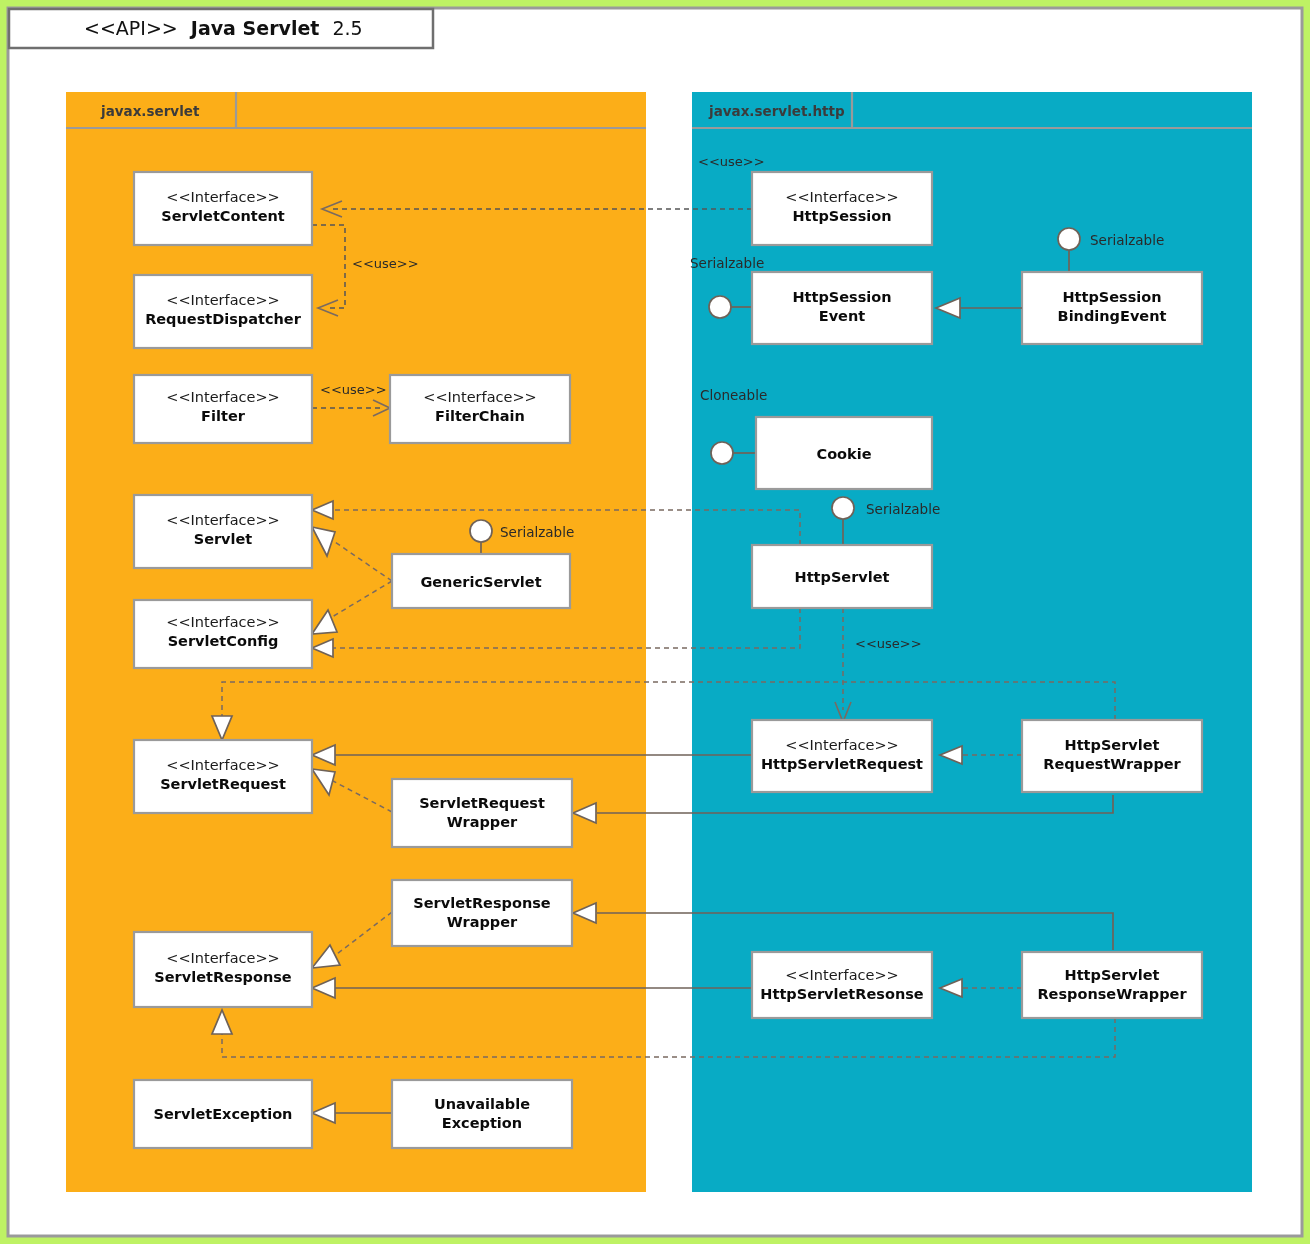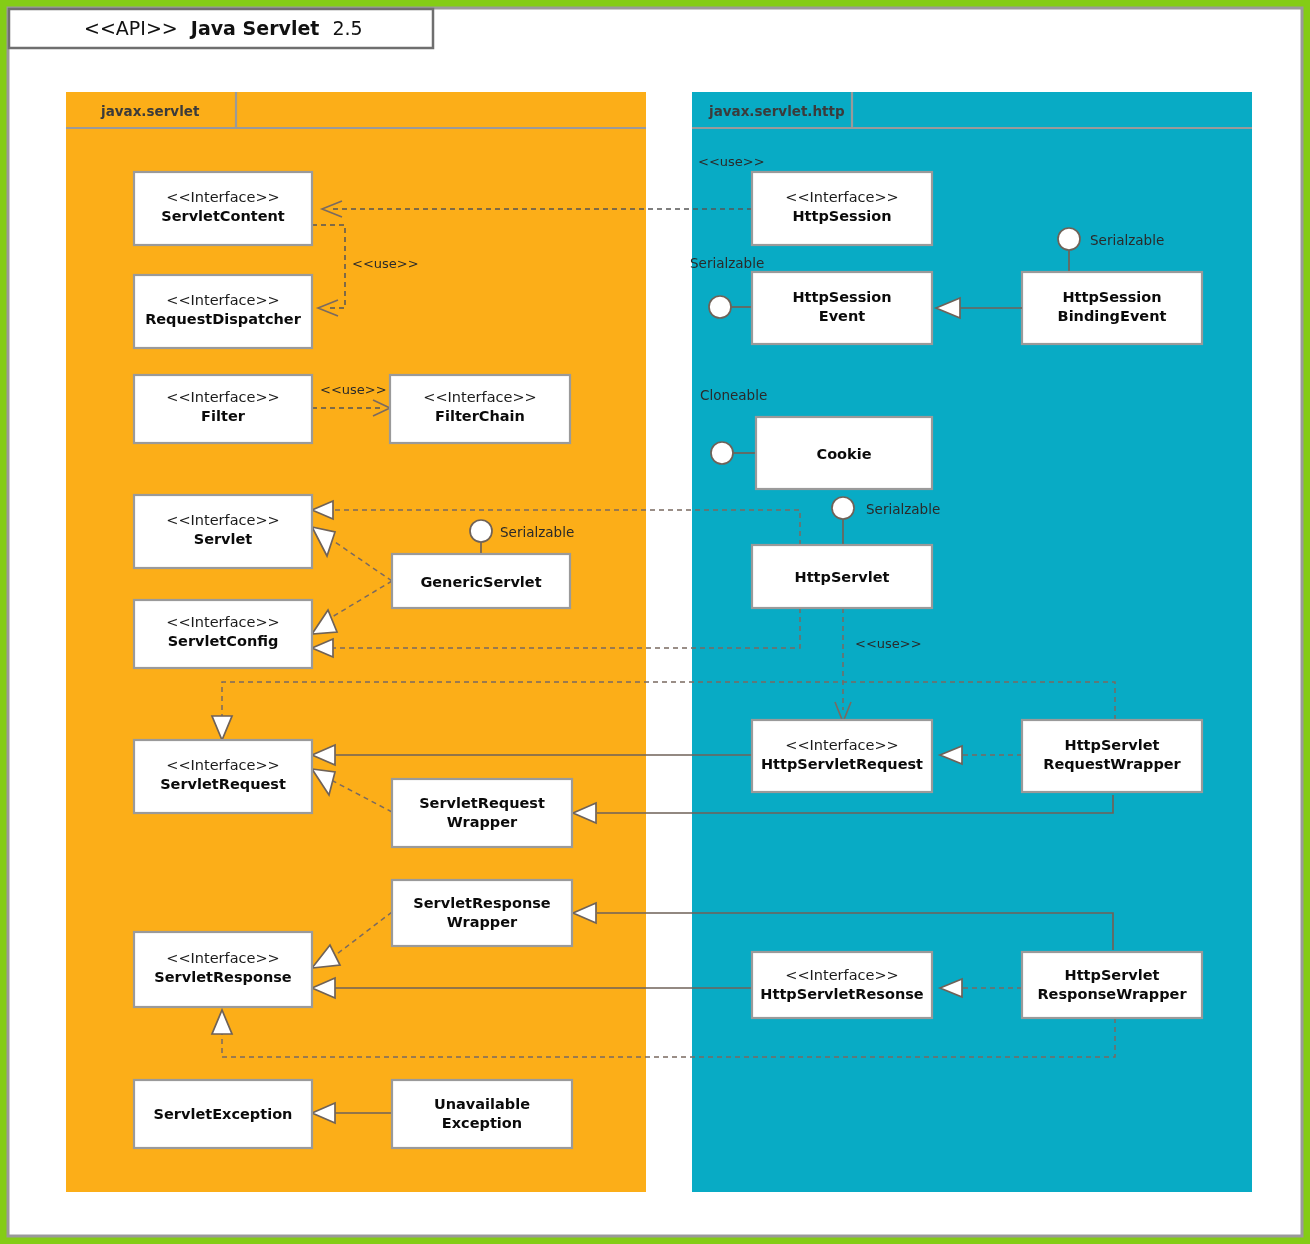--- a/index.html
+++ b/index.html
@@ -1,17 +1,17 @@
 <!DOCTYPE html>
 <html><head>
 <meta charset="utf-8">
 <style>
   html,body{margin:0;padding:0;background:#ffffff;}
   body{font-family:"DejaVu Sans","Liberation Sans",sans-serif;}
-  #stage{position:relative;width:1310px;height:1244px;background:#84cc16;overflow:hidden;}
+  #stage{position:relative;width:1310px;height:1244px;background:#bef264;overflow:hidden;}
   svg{display:block;}
   .pkg-label{font-family:"DejaVu Sans","Liberation Sans",sans-serif;font-size:13.5px;font-weight:bold;fill:#3b3b3b;}
   .title-stereo{font-family:"DejaVu Sans","Liberation Sans",sans-serif;font-size:19px;fill:#111;}
   .title-main{font-family:"DejaVu Sans","Liberation Sans",sans-serif;font-size:19px;font-weight:bold;fill:#111;}
   .title-ver{font-family:"DejaVu Sans","Liberation Sans",sans-serif;font-size:19px;fill:#111;}
   .cls-stereo{font-family:"DejaVu Sans","Liberation Sans",sans-serif;font-size:14.5px;fill:#1a1a1a;text-anchor:middle;}
   .cls-name{font-family:"DejaVu Sans","Liberation Sans",sans-serif;font-size:14.5px;font-weight:bold;fill:#0b0b0b;text-anchor:middle;}
   .edge-label{font-family:"DejaVu Sans","Liberation Sans",sans-serif;font-size:13px;fill:#2a2a2a;}
   .lolli-label{font-family:"DejaVu Sans","Liberation Sans",sans-serif;font-size:13.5px;fill:#2a2a2a;}
   .box-rect{fill:#ffffff;stroke:#9a9a9a;stroke-width:2.2;}

